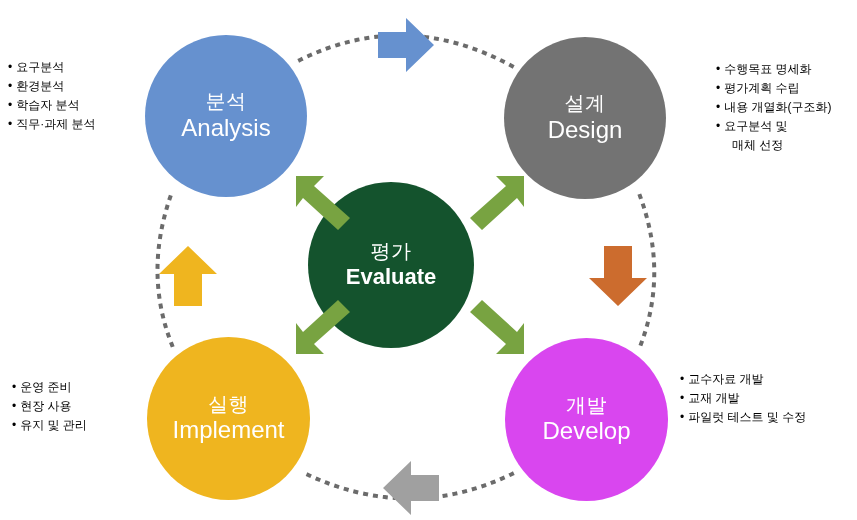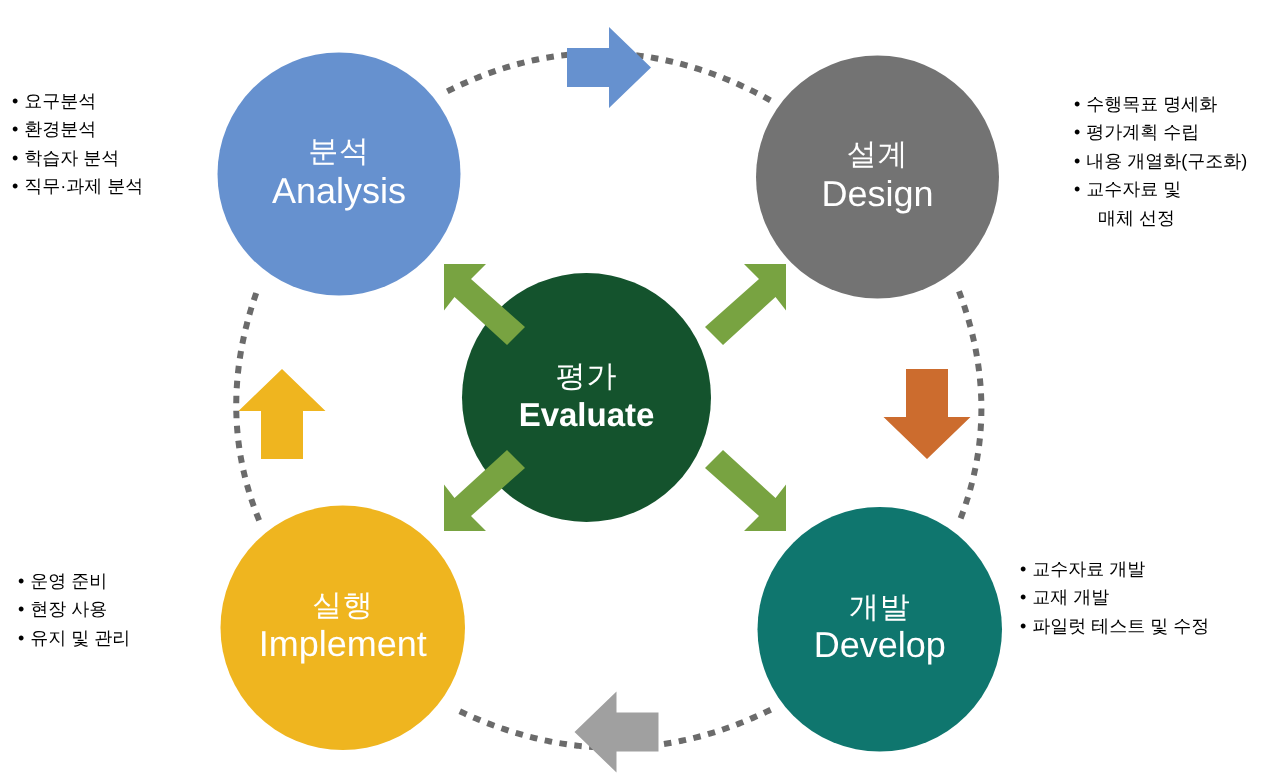--- a/index.html
+++ b/index.html
@@ -39,21 +39,21 @@
     letter-spacing: 0.5px;
   }
   .circle .en {
     font-size: 24px;
     font-weight: 400;
     margin-top: 2px;
   }
   .c-analysis { left: 145px; top: 35px;  width: 162px; height: 162px; background: #6691cf; }
   .c-design   { left: 504px; top: 37px;  width: 162px; height: 162px; background: #737373; }
   .c-implement{ left: 147px; top: 337px; width: 163px; height: 163px; background: #efb51f; }
-  .c-develop  { left: 505px; top: 338px; width: 163px; height: 163px; background: #0f766e; }
+  .c-develop  { left: 505px; top: 338px; width: 163px; height: 163px; background: #d946ef; }
   .c-evaluate { left: 308px; top: 182px; width: 166px; height: 166px; background: #14532d; }
   .c-evaluate .ko { font-size: 20px; }
   .c-evaluate .en { font-size: 22px; font-weight: bold; }
 
   .bullets {
     position: absolute;
     font-size: 12px;
     color: #000000;
     line-height: 1.58;
     white-space: nowrap;
@@ -147,21 +147,21 @@
     <span class="b-item"><span class="dot">•</span><span>요구분석</span></span>
     <span class="b-item"><span class="dot">•</span><span>환경분석</span></span>
     <span class="b-item"><span class="dot">•</span><span>학습자 분석</span></span>
     <span class="b-item"><span class="dot">•</span><span>직무·과제 분석</span></span>
   </div>
 
   <div class="bullets bl-design">
     <span class="b-item"><span class="dot">•</span><span>수행목표 명세화</span></span>
     <span class="b-item"><span class="dot">•</span><span>평가계획 수립</span></span>
     <span class="b-item"><span class="dot">•</span><span>내용 개열화(구조화)</span></span>
-    <span class="b-item"><span class="dot">•</span><span>교수자료 및</span></span>
+    <span class="b-item"><span class="dot">•</span><span>요구분석 및</span></span>
     <span class="cont">매체 선정</span>
   </div>
 
   <div class="bullets bl-implement">
     <span class="b-item"><span class="dot">•</span><span>운영 준비</span></span>
     <span class="b-item"><span class="dot">•</span><span>현장 사용</span></span>
     <span class="b-item"><span class="dot">•</span><span>유지 및 관리</span></span>
   </div>
 
   <div class="bullets bl-develop">

